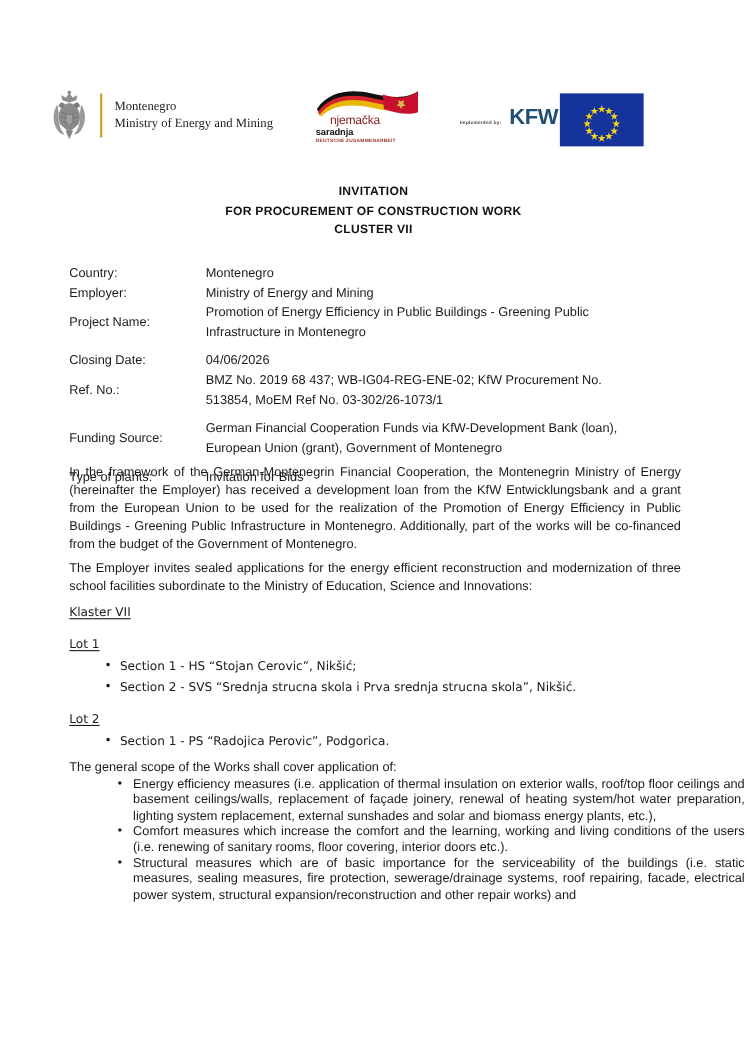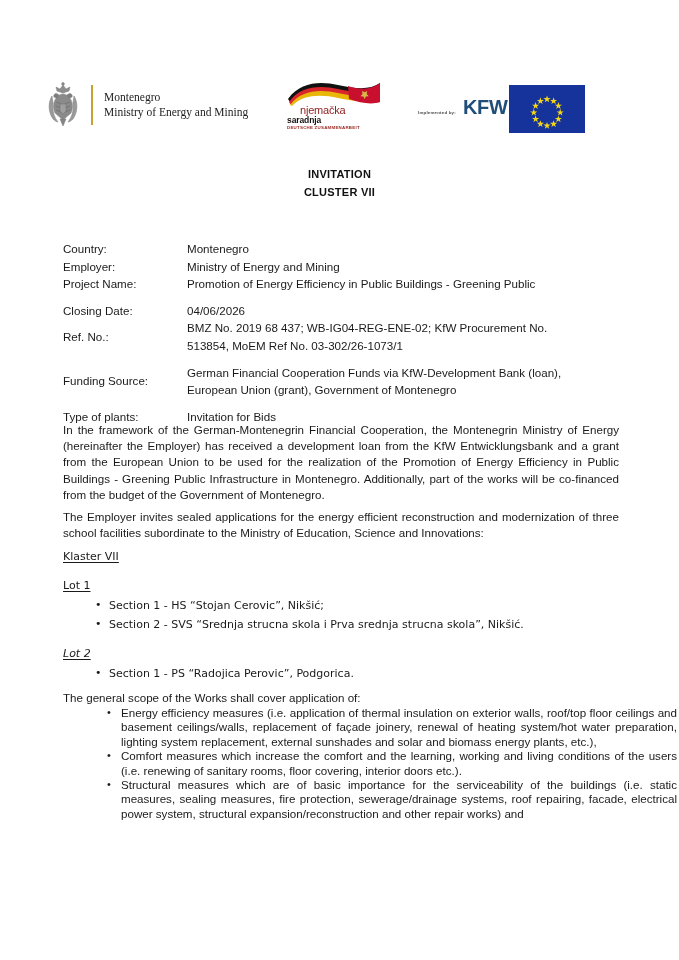--- a/index.html
+++ b/index.html
@@ -197,21 +197,21 @@
     font-size: 11px;
     color: #1a1a1a;
   }
   .lot-head {
     text-decoration: underline;
     text-underline-offset: 2px;
     display: inline-block;
   }
   .klaster-head { margin-bottom: 16px; }
   .lot1-head { margin-bottom: 4px; }
-  .lot2-head { margin-top: 13px; margin-bottom: 4px; font-style: italic; }
+  .lot2-head { margin-top: 13px; margin-bottom: 4px; }
   ul.lot-list {
     margin: 0;
     padding: 0 0 0 46px;
     list-style: none;
   }
   ul.lot-list li {
     position: relative;
     line-height: 19px;
     padding-left: 0;
   }
@@ -320,39 +320,41 @@
       <polygon points="26.6,30.4 27.5,33 30.2,33 28,34.6 28.8,37.2 26.6,35.6 24.4,37.2 25.2,34.6 23,33 25.7,33"></polygon>
       <polygon points="24.8,23.8 25.7,26.4 28.4,26.4 26.2,28 27,30.6 24.8,29 22.6,30.6 23.4,28 21.2,26.4 23.9,26.4"></polygon>
       <polygon points="26.6,17.1 27.5,19.7 30.2,19.7 28,21.3 28.8,23.9 26.6,22.3 24.4,23.9 25.2,21.3 23,19.7 25.7,19.7"></polygon>
       <polygon points="31.4,12.3 32.3,14.9 35,14.9 32.8,16.5 33.6,19.1 31.4,17.5 29.2,19.1 30,16.5 27.8,14.9 30.5,14.9"></polygon>
     </g>
   </svg>
 </div>
 
 <div class="title">
   <div>INVITATION</div>
+  <div>FOR PROCUREMENT OF CONSTRUCTION WORK</div>
   <div>CLUSTER VII</div>
 </div>
 
 <div class="info">
 
   <div class="info-row">
     <div class="info-label">Country:</div>
     <div class="info-value">Montenegro</div>
   </div>
 
   <div class="info-row">
     <div class="info-label">Employer:</div>
     <div class="info-value">Ministry of Energy and Mining</div>
   </div>
 
   <div class="info-row">
     <div class="info-label">Project Name:</div>
     <div class="info-value">
       <span class="l2">Promotion of Energy Efficiency in Public Buildings - Greening Public</span>
+      <span class="l2">Infrastructure in Montenegro</span>
     </div>
   </div>
 
   <div class="info-row gap">
     <div class="info-label">Closing Date:</div>
     <div class="info-value">04/06/2026</div>
   </div>
 
   <div class="info-row">
     <div class="info-label">Ref. No.:</div>

